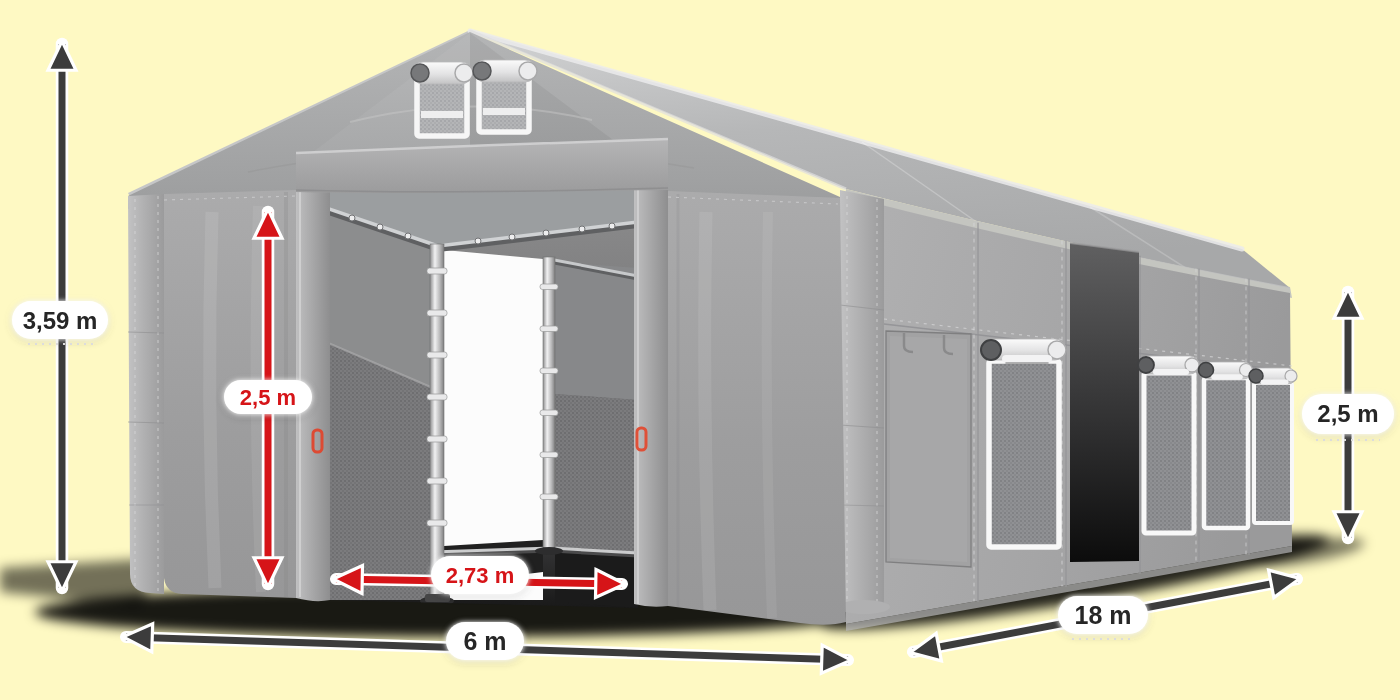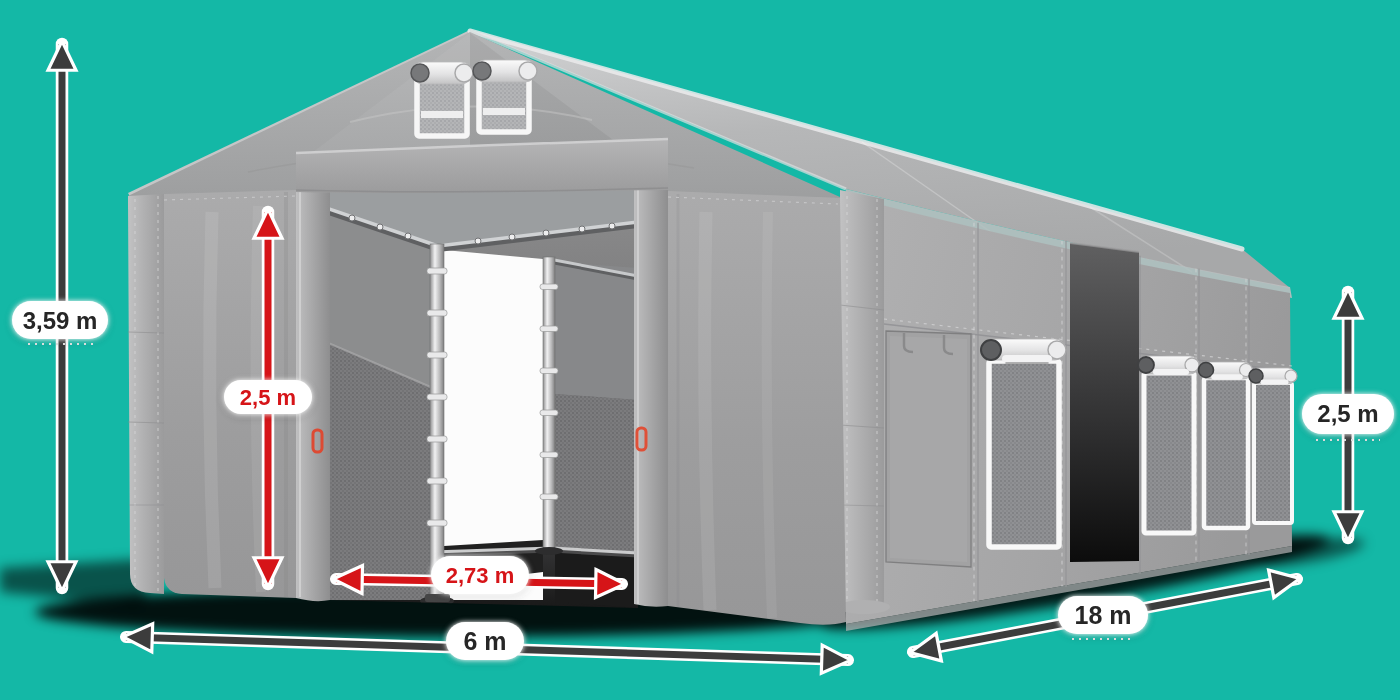--- a/index.html
+++ b/index.html
@@ -1,16 +1,16 @@
 <!DOCTYPE html>
 <html><head>
 <meta charset="utf-8">
 <style>
   html,body{margin:0;padding:0;background:#ffffff;}
-  .stage{position:relative;width:1400px;height:700px;background:#14b8a6;overflow:hidden;
+  .stage{position:relative;width:1400px;height:700px;background:#fef9c3;overflow:hidden;
          font-family:"Liberation Sans", sans-serif;}
   svg{position:absolute;left:0;top:0;}
   text.dim{font-family:"Liberation Sans", sans-serif;font-weight:bold;text-anchor:middle;}
 </style>
 </head>
 <body>
 
 <div class="stage">
 <svg width="1400" height="700" viewBox="0 0 1400 700" xmlns="http://www.w3.org/2000/svg">
   <defs>

